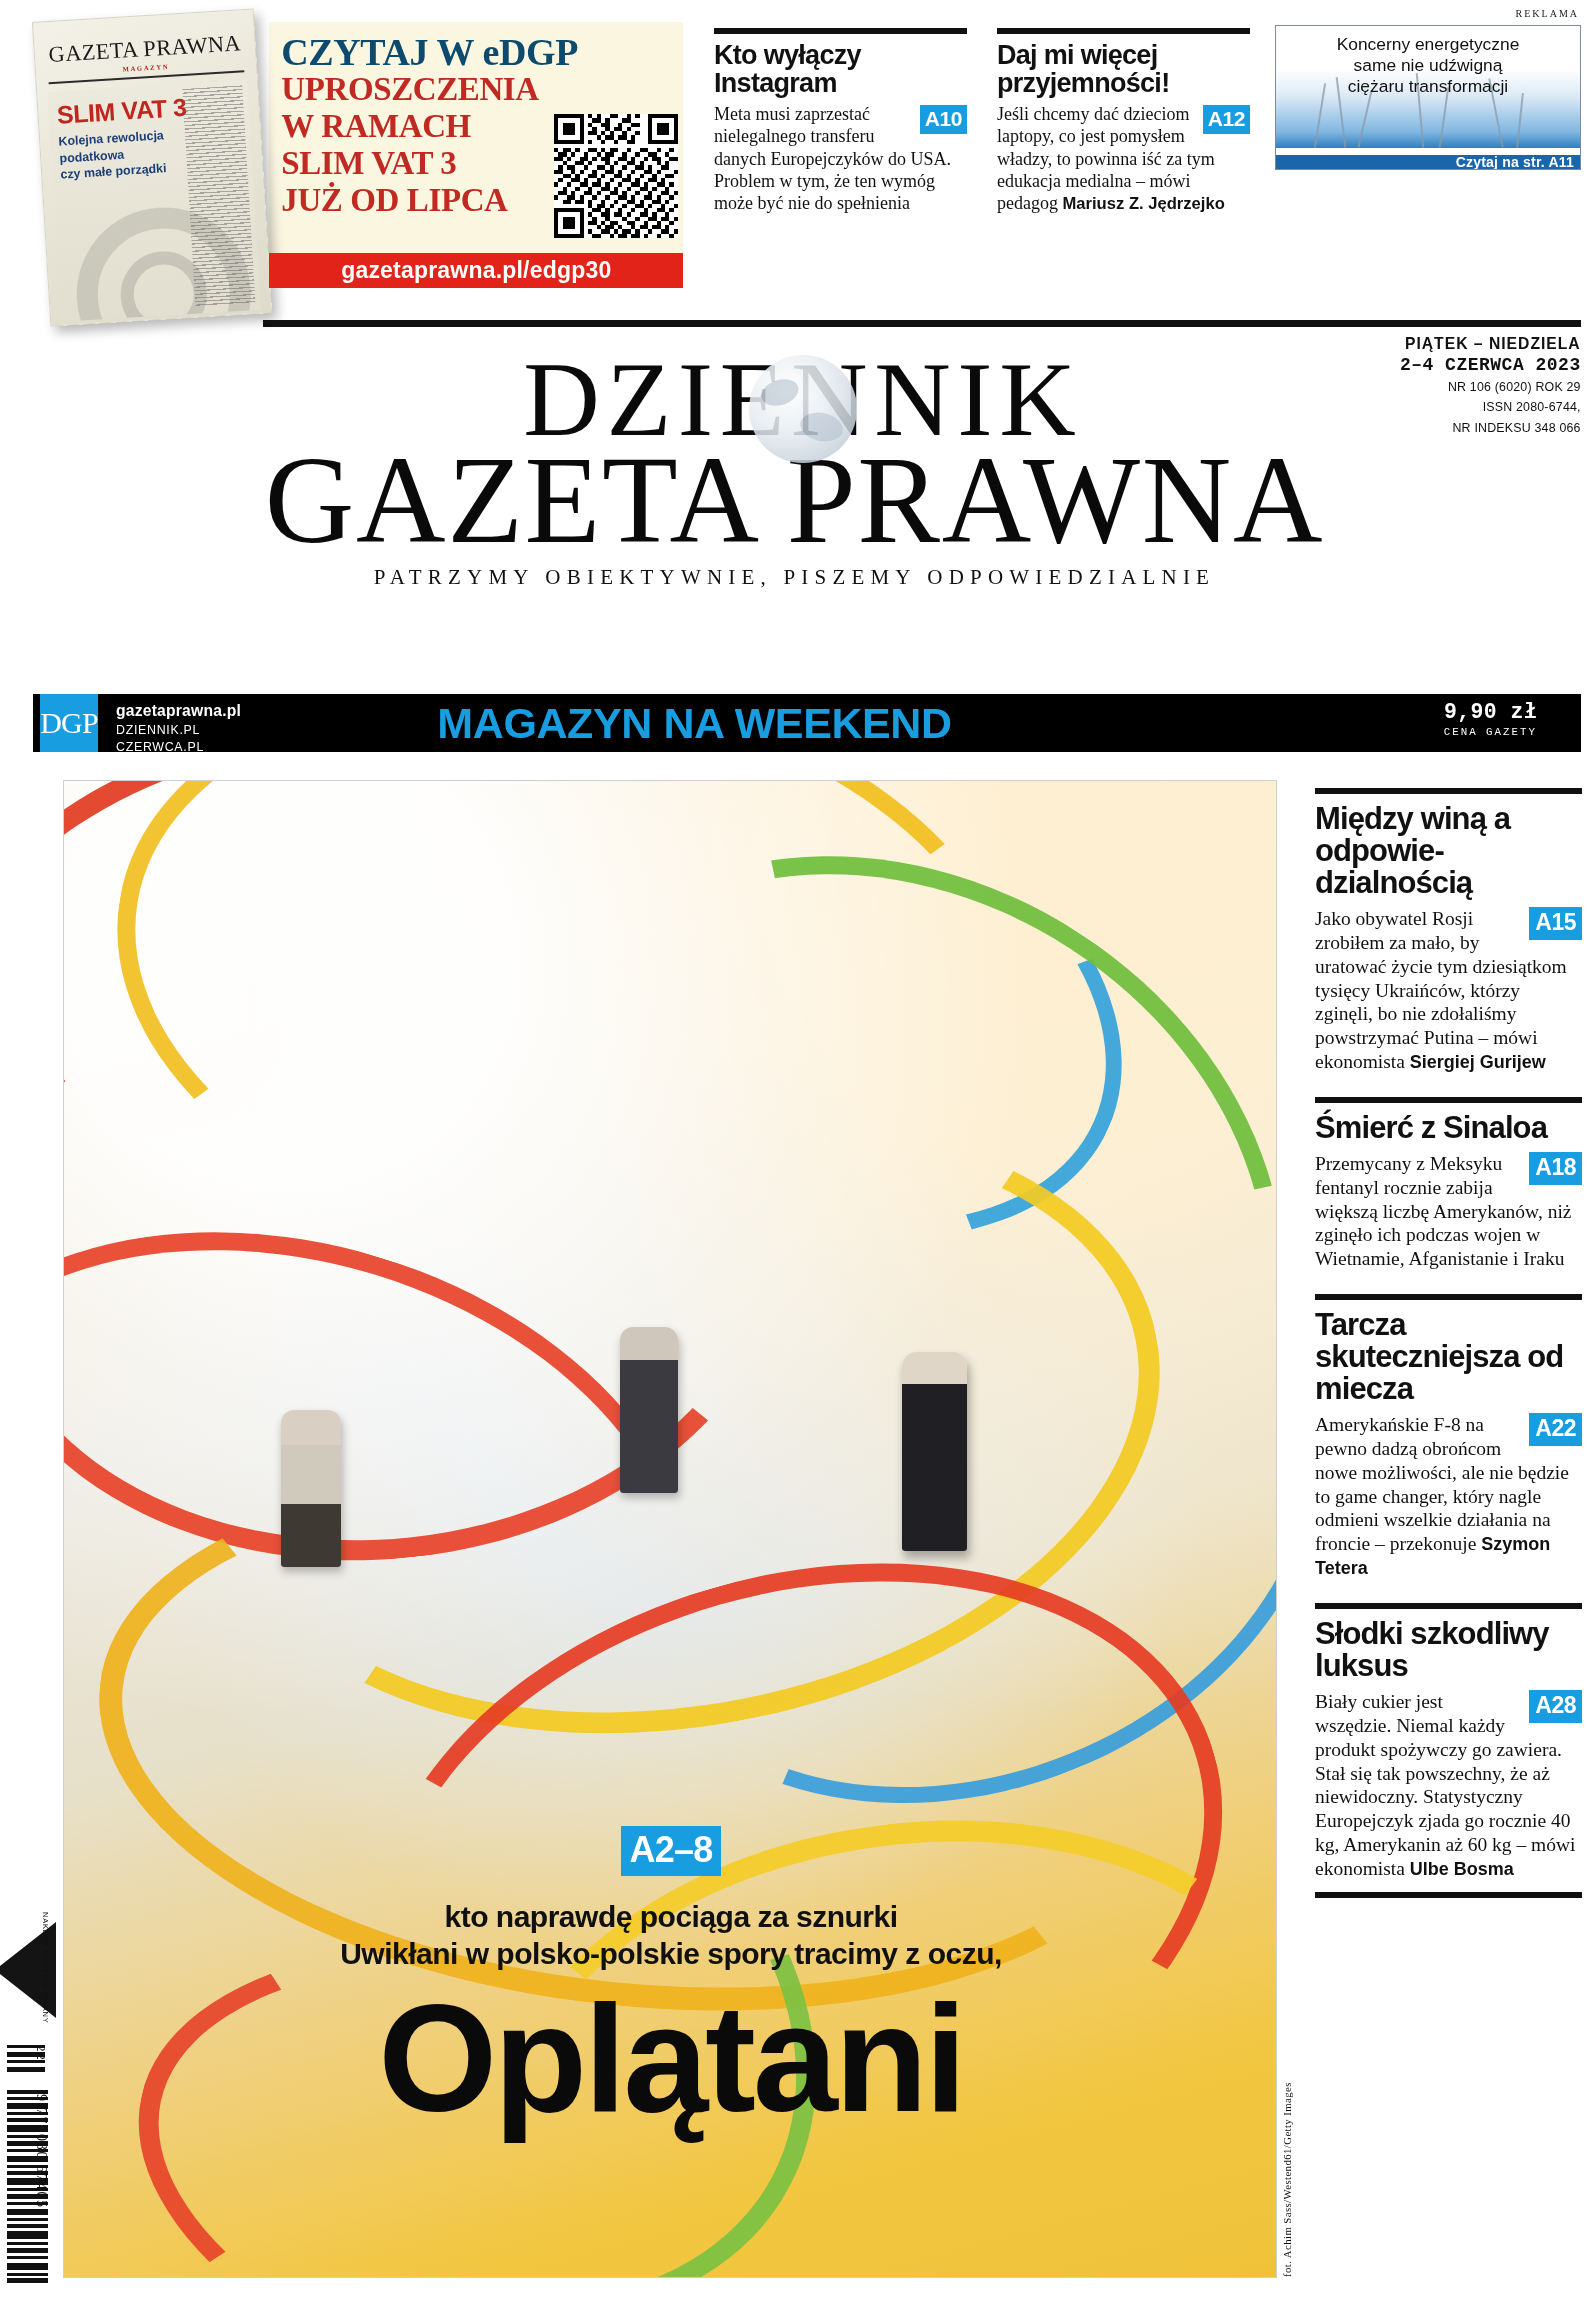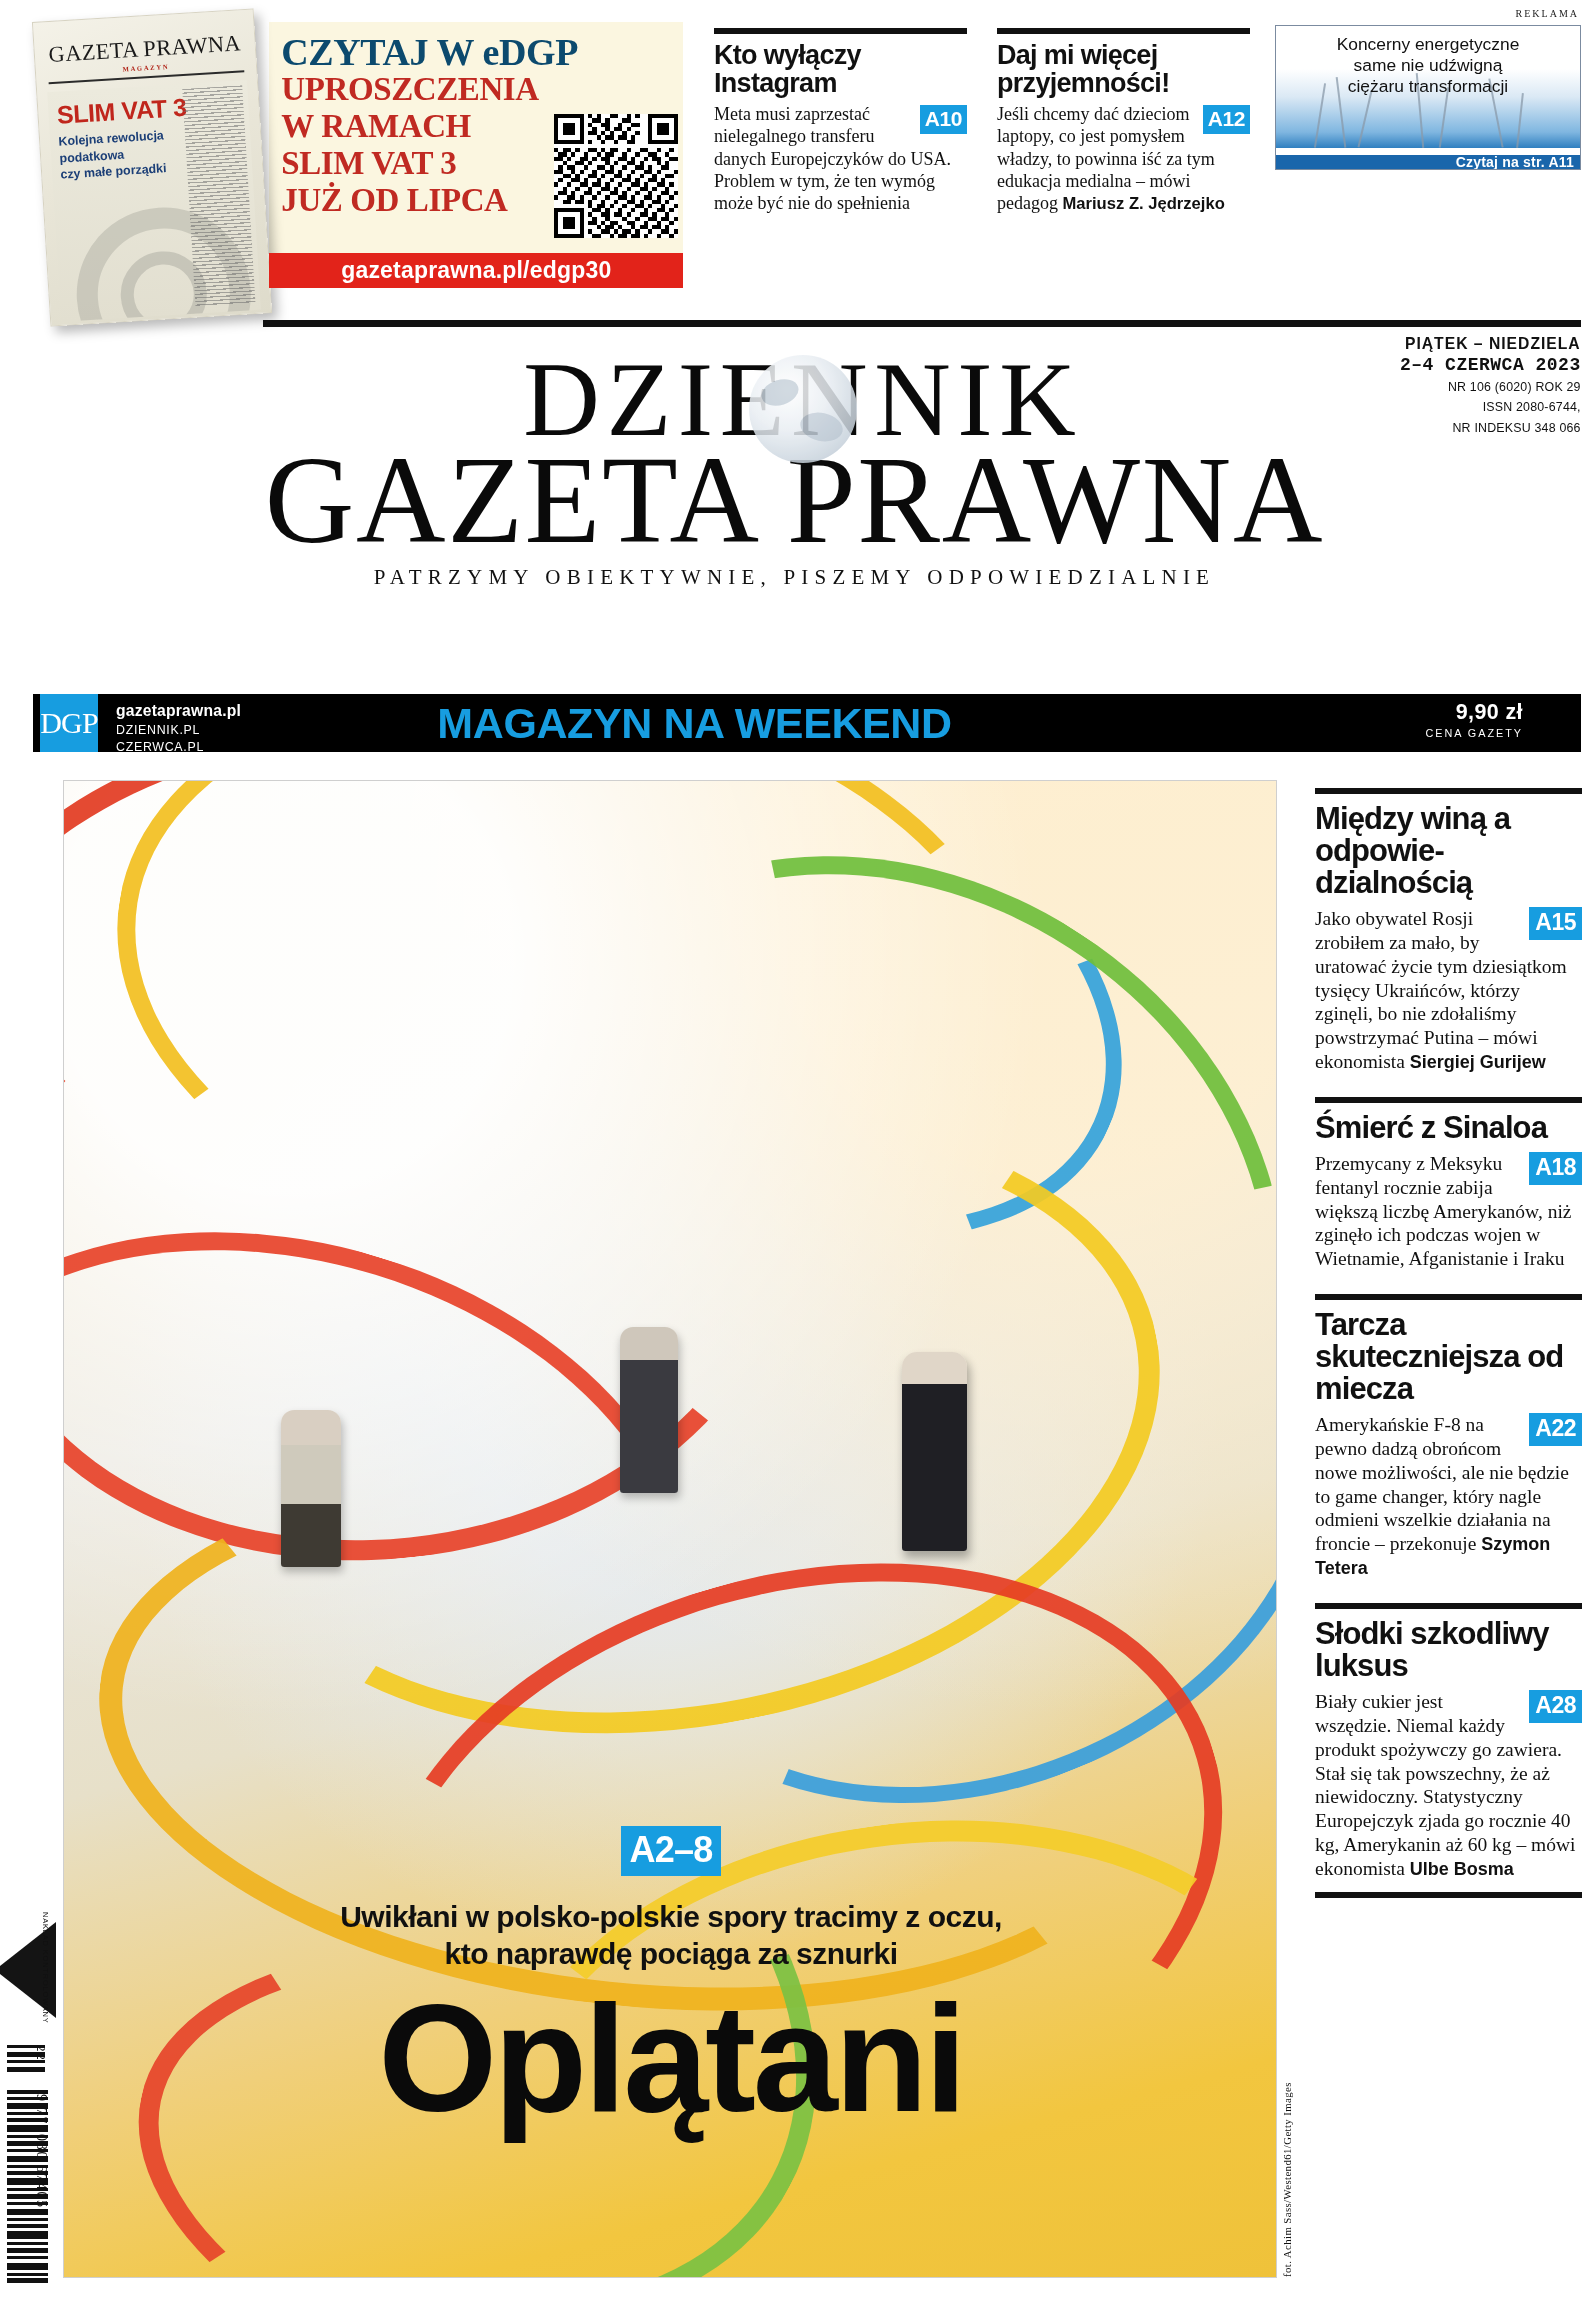--- a/index.html
+++ b/index.html
@@ -121,22 +121,22 @@
               display:flex; align-items:center; justify-content:center; }
   .dgp-logo span { font-family:"Liberation Serif",serif; color:#fff; font-size:30px; letter-spacing:-0.8px;}
   .bar-sites { position:absolute; left:116px; top:702px; color:#fff;
                font-family:"Liberation Sans",sans-serif; }
   .bar-sites .s1 { font-weight:bold; font-size:15.7px; letter-spacing:0.2px; }
   .bar-sites .s2 { font-size:12.4px; letter-spacing:0.7px; margin-top:3.3px; }
   .bar-sites .s3 { font-size:12.4px; letter-spacing:0.7px; margin-top:2.5px; }
   .bar-title { position:absolute; left:0; top:695px; width:1389px; text-align:center;
                color:#179de0; font-family:"Liberation Sans",sans-serif; font-weight:bold;
                font-size:43px; letter-spacing:-0.4px; line-height:56px; }
-  .bar-price { position:absolute; right:66px; top:700px; text-align:right; color:#fff;
-               font-family:Liberation Sans, sans-serif; }
+  .bar-price { position:absolute; right:52px; top:700px; text-align:right; color:#fff;
+               font-family:Liberation Mono, monospace; }
   .bar-price .p1 { font-weight:bold; font-size:21.5px; letter-spacing:0.4px; }
   .bar-price .p2 { font-size:10.8px; letter-spacing:2px; margin-top:1.7px;}
   .bar-price .p3 { font-size:10.8px; letter-spacing:1.5px; margin-top:13px;}
 
   
   .photo { position:absolute; left:63px; top:780px; width:1214px; height:1498px;
            overflow:hidden; border:0.8px solid #cfcfcf;
            background:
              radial-gradient(circle at 18% 12%, rgba(255,255,255,.95) 0 14%, transparent 46%),
              radial-gradient(circle at 82% 8%, rgba(255,240,210,.9) 0 16%, transparent 48%),
@@ -551,22 +551,22 @@
                 background:linear-gradient(180deg,#cfc7bb 0 20%,#3a3a40 20% 100%);
                 border-radius:13.2px 13.2px 3.3px 3.3px;box-shadow:1.7px 5px 8.3px rgba(0,0,0,.25);"></div>
     <div style="position:absolute;left:838px;top:571px;width:65px;height:199px;
                 background:linear-gradient(180deg,#e0d6c8 0 16%,#1f1f24 16% 100%);
                 border-radius:15px 15px 3.3px 3.3px;box-shadow:2.5px 6.6px 10px rgba(0,0,0,.3);"></div>
 
     <div class="hl-badge">
       <span>A2–8</span>
     </div>
     <div class="hl-kicker">
+      <div>kto naprawdę pociąga za sznurki</div>
       <div>Uwikłani w polsko-polskie spory tracimy z oczu,</div>
-      <div>kto naprawdę pociąga za sznurki</div>
     </div>
     <div class="hl-main">Oplątani</div>
   </div>
   <div class="photo-credit">fot. Achim Sass/Westend61/Getty Images</div>
 
   <div class="sidebar">
 
     <div class="side-item">
       <div class="side-rule"></div>
       <h3>Między winą a odpowie-dzialnością</h3>

